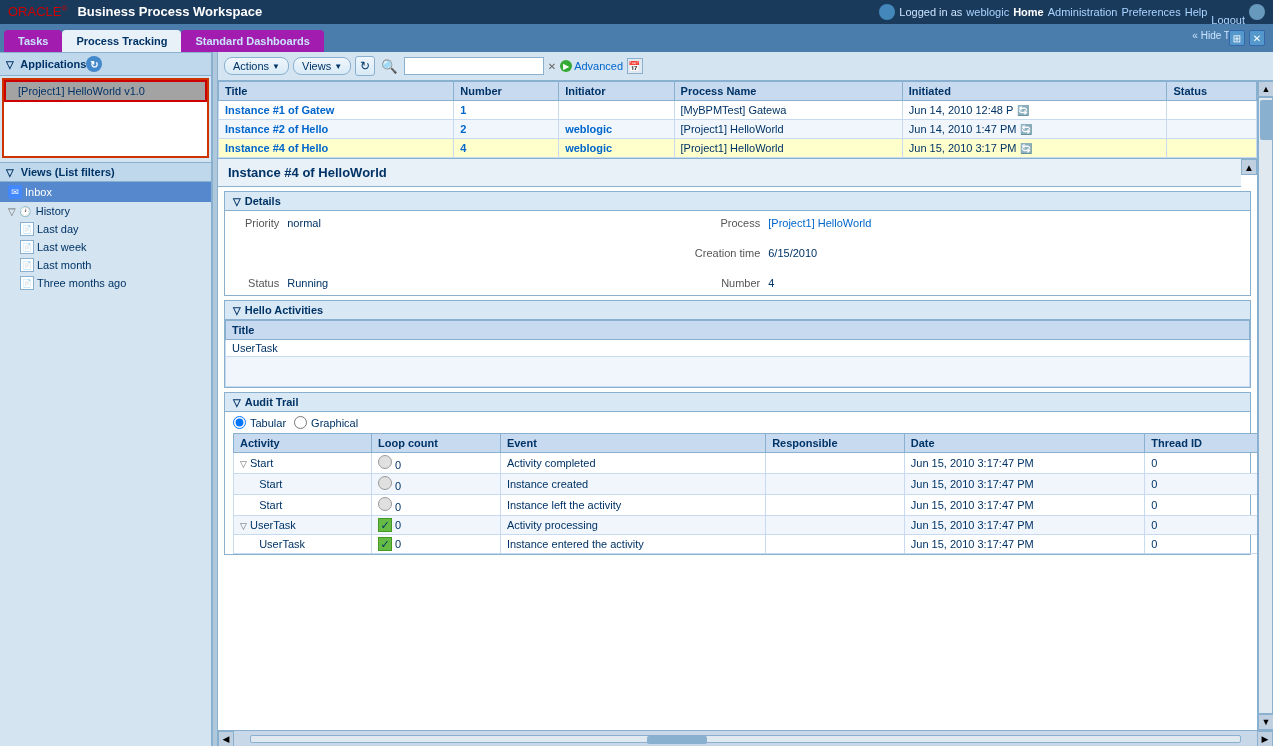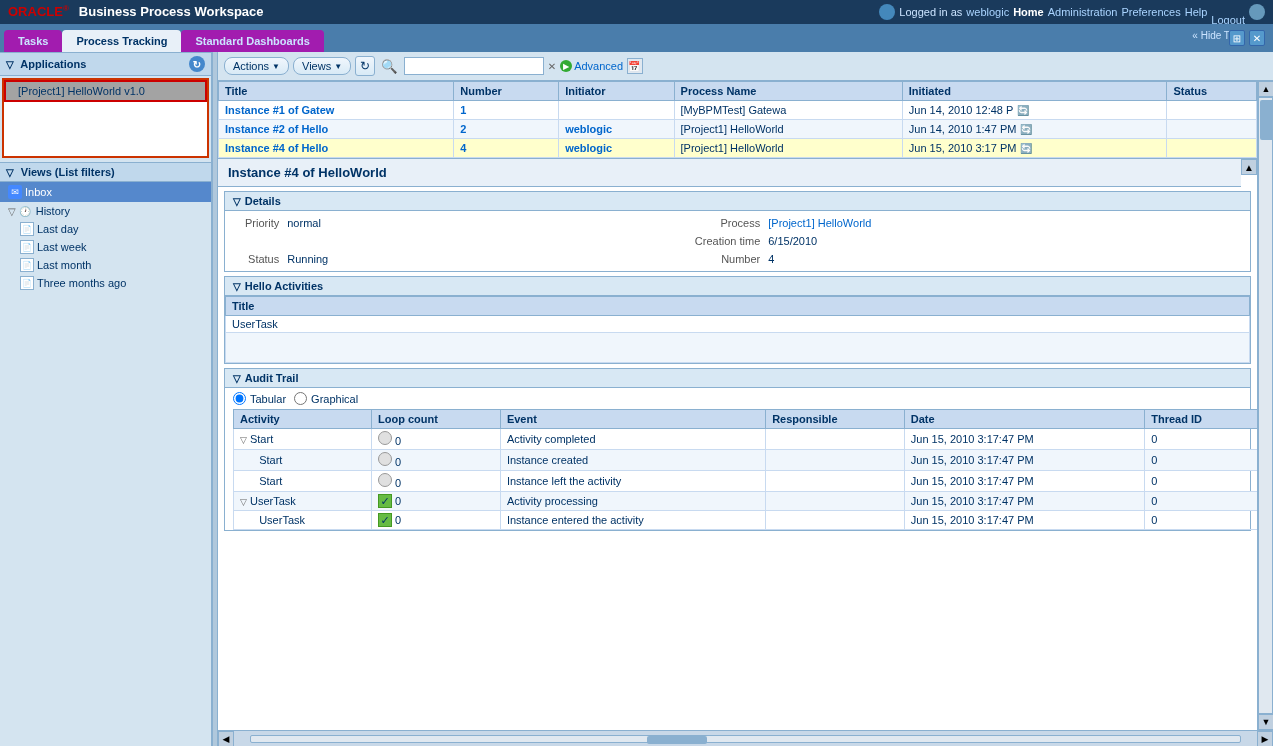--- a/index.html
+++ b/index.html
@@ -1,21 +1,21 @@
 <!DOCTYPE html>
 <html><head>
   <meta charset="utf-8">
   <style>
     * { margin: 0; padding: 0; box-sizing: border-box; }
     body { font-family: Arial, sans-serif; font-size: 11px; background: #d4e4f0; overflow: hidden; width: 1273px; height: 746px; }
 
     
     #header { background: #1a3a5c; height: 24px; display: flex; align-items: center; justify-content: space-between; padding: 0 8px; }
     #header-left { display: flex; align-items: center; gap: 6px; }
-    #oracle-logo { color: #cc0000; font-weight: bold; font-size: 13px; text-align: center; }
+    #oracle-logo { color: #cc0000; font-weight: normal; font-size: 13px; text-align: center; }
     #oracle-logo span { color: #cc0000; }
     #app-title { color: #ffffff; font-size: 13px; font-weight: bold; margin-left: 4px; }
     #header-right { display: flex; align-items: center; gap: 4px; color: #cce4ff; font-size: 11px; }
     #header-right a { color: #aad4ff; text-decoration: none; cursor: pointer; }
 
     
     #tabs-bar { background: #4a7dab; height: 28px; display: flex; align-items: flex-end; padding-left: 4px; position: relative; }
     .tab { padding: 4px 14px; border-radius: 4px 4px 0 0; cursor: pointer; font-size: 11px; font-weight: bold; display: inline-flex; align-items: center; height: 22px; }
     .tab-active { background: #e8f0f8; color: #003366; }
     .tab-inactive { background: #a21caf; color: #cce4ff; }
@@ -33,21 +33,21 @@
     #toolbar { background: #d4e4f0; border-bottom: 1px solid #8ab0d0; padding: 4px 6px; display: flex; align-items: center; gap: 4px; }
     .toolbar-btn { background: linear-gradient(to bottom, #f0f6fc, #d8eaf6); border: 1px solid #8ab0d0; border-radius: 3px; padding: 2px 8px; cursor: pointer; font-size: 11px; color: #003366; display: flex; align-items: center; gap: 3px; }
     .toolbar-dropdown { position: relative; border-radius: 8px; }
     .dropdown-arrow { font-size: 8px; }
     #search-input { border: 1px solid #8ab0d0; padding: 2px 4px; width: 140px; font-size: 11px; background: white; }
     #search-icon-btn { background: none; border: none; cursor: pointer; padding: 0 2px; }
     #advanced-btn { color: #0066cc; background: none; border: none; cursor: pointer; font-size: 11px; display: flex; align-items: center; gap: 2px; }
     .play-icon { width: 12px; height: 12px; background: #33aa33; border-radius: 6px; display: inline-flex; align-items: center; justify-content: center; color: white; font-size: 8px; }
 
     
-    .section-header { background: #c0d8ec; border-bottom: 1px solid #8ab0d0; border-top: 1px solid #8ab0d0; padding: 3px 6px; font-weight: bold; color: #003366; font-size: 11px; display: flex; align-items: center; justify-content: space-between; }
+    .section-header { background: #c0d8ec; border-bottom: 1px solid #8ab0d0; border-top: 1px solid #8ab0d0; padding: 3px 6px; font-weight: bold; color: #003366; font-size: 11px; display: flex; align-items: center; }
     .section-toggle { color: #003366; margin-right: 4px; font-size: 10px; }
     .app-item { padding: 3px 12px; color: #0066cc; cursor: pointer; font-size: 11px; }
     .app-item-selected { background: #a3a3a3; border: 2px solid #cc0000; color: #003366; }
     #applications-list { border: 2px solid #cc3300; margin: 2px; background: white; min-height: 80px; }
 
     
     .views-section { margin-top: 2px; }
     .tree-item { padding: 2px 8px; cursor: pointer; font-size: 11px; color: #003366; display: flex; align-items: center; gap: 3px; }
     .tree-item-inbox { background: #5588cc; color: white; padding: 3px 8px; }
     .tree-icon { width: 14px; height: 14px; display: inline-flex; align-items: center; justify-content: center; font-size: 10px; flex-shrink: 0; }
@@ -71,21 +71,21 @@
 
     
     #detail-panel { flex: 1; background: white; border-top: 1px solid #8ab0d0; overflow-y: auto; position: relative; }
     #detail-header { background: #e8f0f8; border-bottom: 1px solid #8ab0d0; padding: 6px 10px; font-size: 13px; font-weight: bold; color: #003366; display: flex; justify-content: space-between; align-items: center; }
     .scroll-btn { width: 16px; height: 16px; background: #c0d0e0; border: 1px solid #8ab0d0; cursor: pointer; display: flex; align-items: center; justify-content: center; font-size: 10px; }
 
     
     .subsection { border: 1px solid #8ab0d0; margin: 4px 6px; background: white; }
     .subsection-header { background: #d8e8f4; padding: 3px 8px; font-weight: bold; color: #003366; font-size: 11px; border-bottom: 1px solid #8ab0d0; display: flex; align-items: center; gap: 4px; }
     .subsection-toggle { font-size: 10px; color: #003366; }
-    .details-grid { display: grid; grid-template-columns: auto auto 1fr auto auto 1fr; gap: 6px 8px; padding: 6px 20px; }
+    .details-grid { display: grid; grid-template-columns: auto auto 1fr auto auto 1fr; gap: 18px 8px; padding: 6px 20px; }
     .detail-label { color: #555; text-align: right; white-space: nowrap; }
     .detail-value { color: #003366; white-space: nowrap; }
     .detail-value-link { color: #0066cc; cursor: pointer; }
 
     
     .activities-table { width: 100%; border-collapse: collapse; font-size: 11px; }
     .activities-table th { background: #c8daf0; border: 1px solid #8ab0d0; padding: 3px 6px; text-align: left; color: #003366; font-weight: bold; }
     .activities-table td { border: 1px solid #c8daf0; padding: 2px 6px; color: #003366; }
     .activities-table tr:nth-child(even) { background: #f0f6fc; }
 

